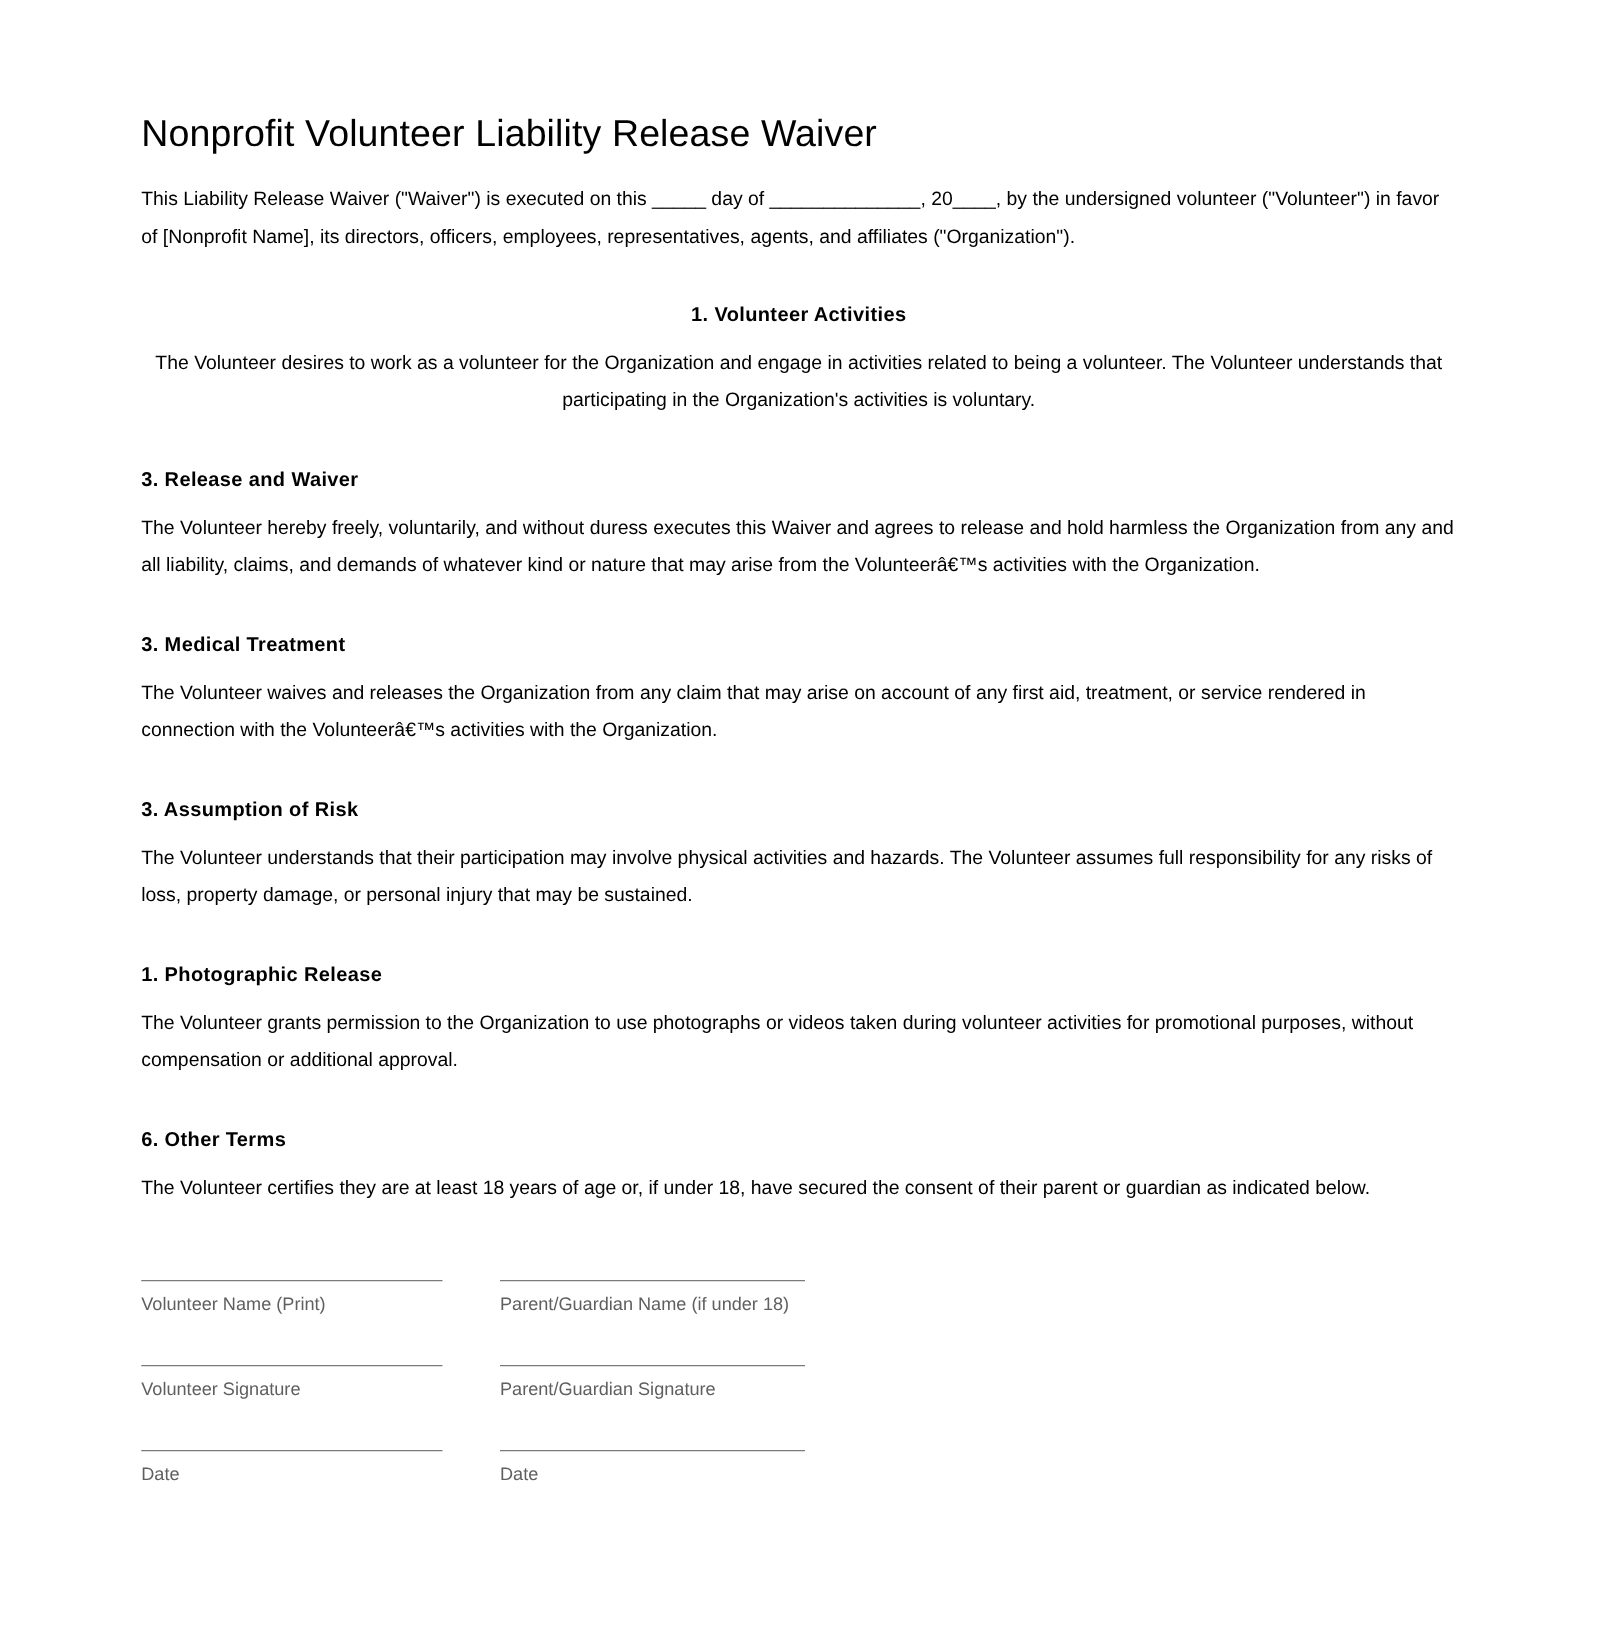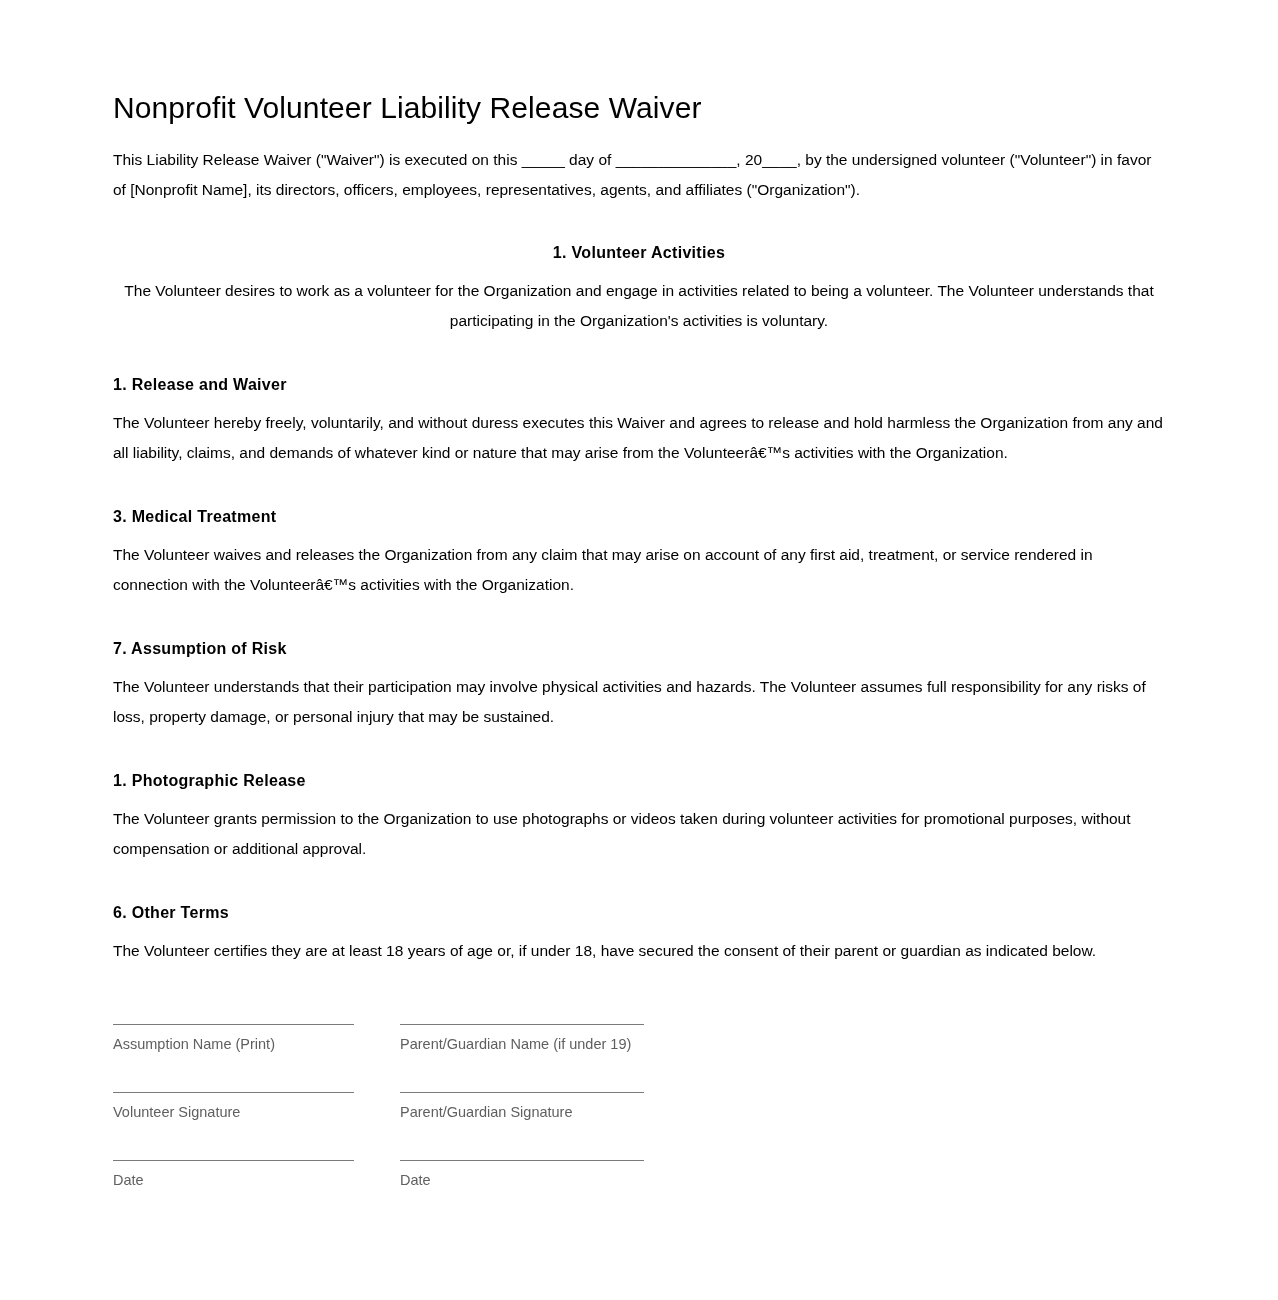--- a/index.html
+++ b/index.html
@@ -101,54 +101,54 @@
     <h1 class="doc-title">Nonprofit Volunteer Liability Release Waiver</h1>
 
     <p class="intro">This Liability Release Waiver ("Waiver") is executed on this _____ day of ______________, 20____, by the undersigned volunteer ("Volunteer") in favor of [Nonprofit Name], its directors, officers, employees, representatives, agents, and affiliates ("Organization").</p>
 
     <div class="section sec-1">
       <h2 class="section-heading">1. Volunteer Activities</h2>
       <p class="section-body body-gap">The Volunteer desires to work as a volunteer for the Organization and engage in activities related to being a volunteer. The Volunteer understands that participating in the Organization's activities is voluntary.</p>
     </div>
 
     <div class="section sec-gap">
-      <h2 class="section-heading">1. Release and Waiver</h2>
+      <h2 class="section-heading">3. Release and Waiver</h2>
       <p class="section-body body-gap">The Volunteer hereby freely, voluntarily, and without duress executes this Waiver and agrees to release and hold harmless the Organization from any and all liability, claims, and demands of whatever kind or nature that may arise from the Volunteerâ€™s activities with the Organization.</p>
     </div>
 
     <div class="section sec-gap">
       <h2 class="section-heading">3. Medical Treatment</h2>
       <p class="section-body body-gap">The Volunteer waives and releases the Organization from any claim that may arise on account of any first aid, treatment, or service rendered in connection with the Volunteerâ€™s activities with the Organization.</p>
     </div>
 
     <div class="section sec-gap">
-      <h2 class="section-heading">7. Assumption of Risk</h2>
+      <h2 class="section-heading">3. Assumption of Risk</h2>
       <p class="section-body body-gap">The Volunteer understands that their participation may involve physical activities and hazards. The Volunteer assumes full responsibility for any risks of loss, property damage, or personal injury that may be sustained.</p>
     </div>
 
     <div class="section sec-gap">
       <h2 class="section-heading">1. Photographic Release</h2>
       <p class="section-body body-gap">The Volunteer grants permission to the Organization to use photographs or videos taken during volunteer activities for promotional purposes, without compensation or additional approval.</p>
     </div>
 
     <div class="section sec-gap">
       <h2 class="section-heading">6. Other Terms</h2>
       <p class="section-body body-gap">The Volunteer certifies they are at least 18 years of age or, if under 18, have secured the consent of their parent or guardian as indicated below.</p>
     </div>
 
     <div class="sign-block">
 
       <div class="sign-row">
         <div class="sign-cell left">
           <div class="sign-line"></div>
-          <div class="sign-label">Assumption Name (Print)</div>
+          <div class="sign-label">Volunteer Name (Print)</div>
         </div>
         <div class="sign-cell right">
           <div class="sign-line"></div>
-          <div class="sign-label">Parent/Guardian Name (if under 19)</div>
+          <div class="sign-label">Parent/Guardian Name (if under 18)</div>
         </div>
       </div>
 
       <div class="sign-row">
         <div class="sign-cell right">
           <div class="sign-line"></div>
           <div class="sign-label">Parent/Guardian Signature</div>
         </div>
         <div class="sign-cell left">
           <div class="sign-line"></div>

